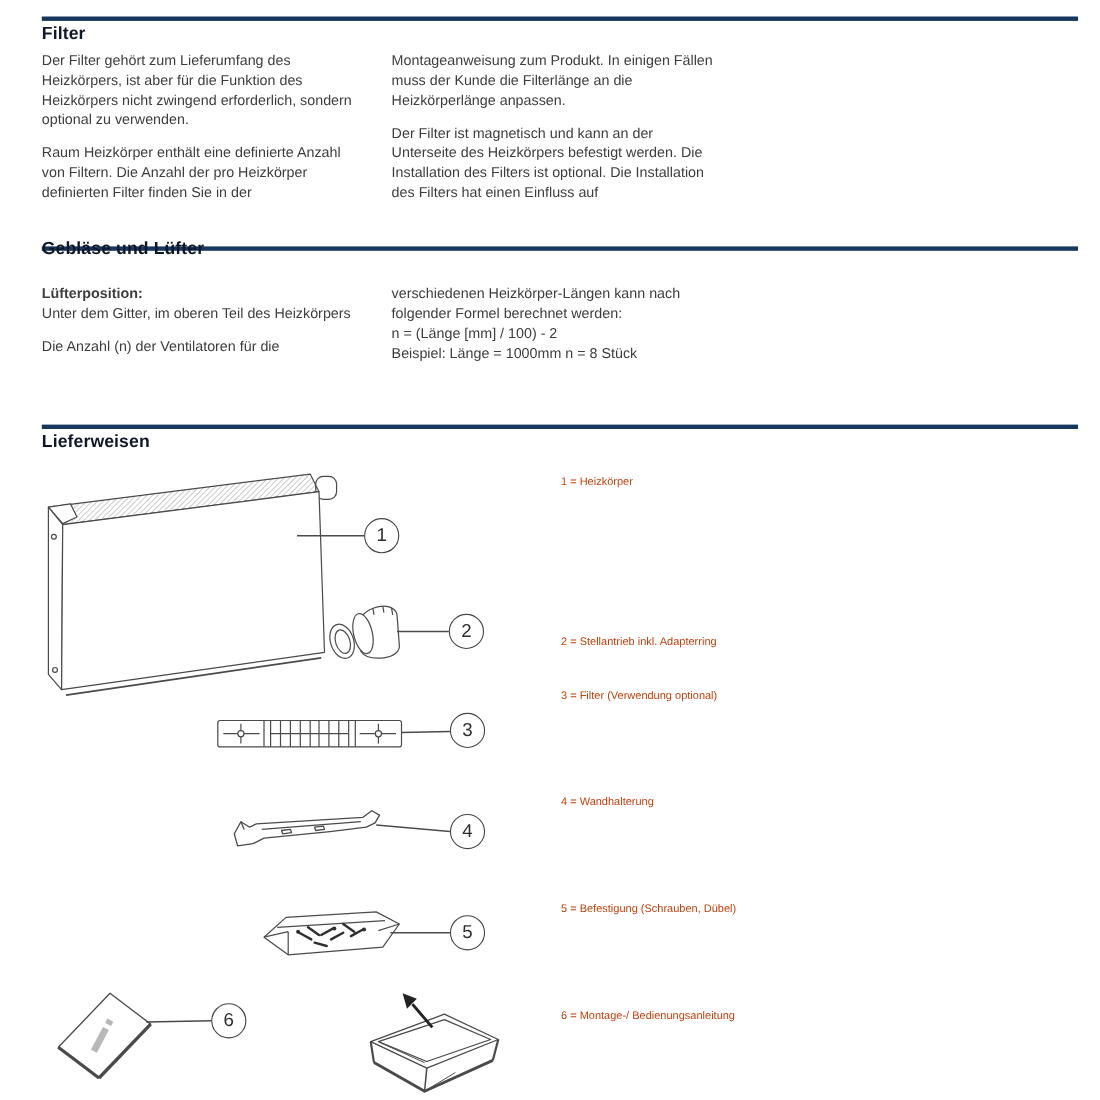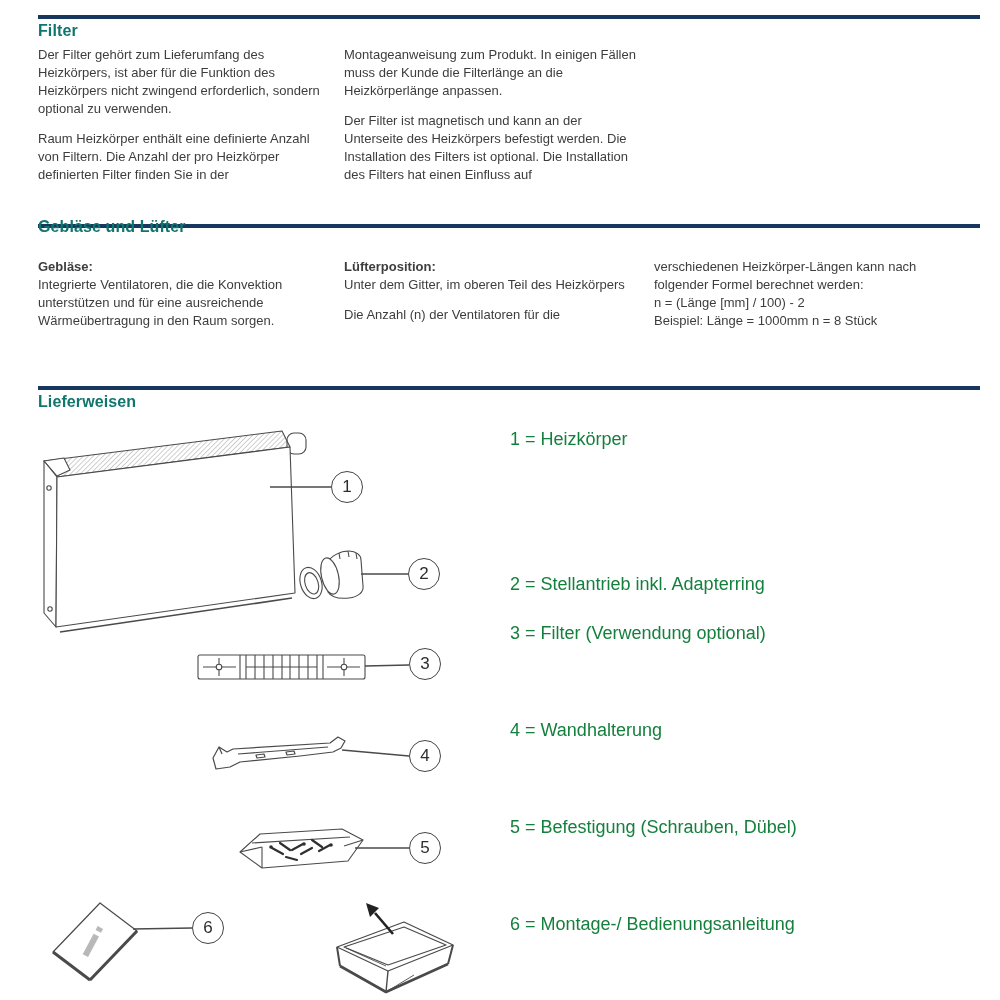--- a/index.html
+++ b/index.html
@@ -9,38 +9,38 @@
     color:#3d3d3d;
     position:relative;
     overflow:hidden;
   }
   .page { position:relative; width:1000px; height:1000px; background:#fff; }
 
   .rule { position:absolute; left:38px; width:942px; height:4px; }
 
   .sec-title {
     position:absolute; left:38px;
-    font-size:16px; font-weight:bold; color:#0f766e;
+    font-size:16px; font-weight:bold; color:#0f172a;
     letter-spacing:0.1px;
   }
 
   .cols {
     position:absolute; left:38px; width:942px;
     display:grid;
     grid-template-columns:288px 292px 302px;
-    column-gap:18px;
+    column-gap:30px;
   }
   .col { font-size:13px; line-height:18px; }
   .col p { margin:0 0 12px 0; }
   .subhead { font-weight:bold; }
   .line { font-size:13px; line-height:18px; }
 
   .legend-item {
     position:absolute; left:510px;
-    font-size:18px; line-height:18px; color:#15803d;
+    font-size:10px; line-height:18px; color:#c2410c;
     white-space:nowrap;
   }
 
   .callout {
     position:absolute;
     width:32px; height:32px;
     border:1.6px solid #454545; border-radius:50%;
     background:#fff;
     box-sizing:border-box;
     text-align:center; line-height:29px;
@@ -63,24 +63,20 @@
     </div>
     <div class="col">
       <p>Montageanweisung zum Produkt. In einigen Fällen muss der Kunde die Filterlänge an die Heizkörperlänge anpassen.</p>
       <p>Der Filter ist magnetisch und kann an der Unterseite des Heizkörpers befestigt werden. Die Installation des Filters ist optional. Die Installation des Filters hat einen Einfluss auf</p>
     </div>
   </div>
 
   <div class="rule" style="top:224px; background:#17375e;"></div>
   <div class="sec-title" style="top:218px;">Gebläse und Lüfter</div>
   <div class="cols" style="top:258px;">
-    <div class="col">
-      <div class="subhead line">Gebläse:</div>
-      <p>Integrierte Ventilatoren, die die Konvektion unterstützen und für eine ausreichende Wärmeübertragung in den Raum sorgen.</p>
-    </div>
     <div class="col">
       <div class="subhead line">Lüfterposition:</div>
       <p>Unter dem Gitter, im oberen Teil des Heizkörpers</p>
       <p>Die Anzahl (n) der Ventilatoren für die</p>
     </div>
     <div class="col">
       <div class="line">verschiedenen Heizkörper-Längen kann nach</div>
       <div class="line">folgender Formel berechnet werden:</div>
       <div class="line">n = (Länge [mm] / 100) - 2</div>
       <div class="line">Beispiel: Länge = 1000mm n = 8 Stück</div>

